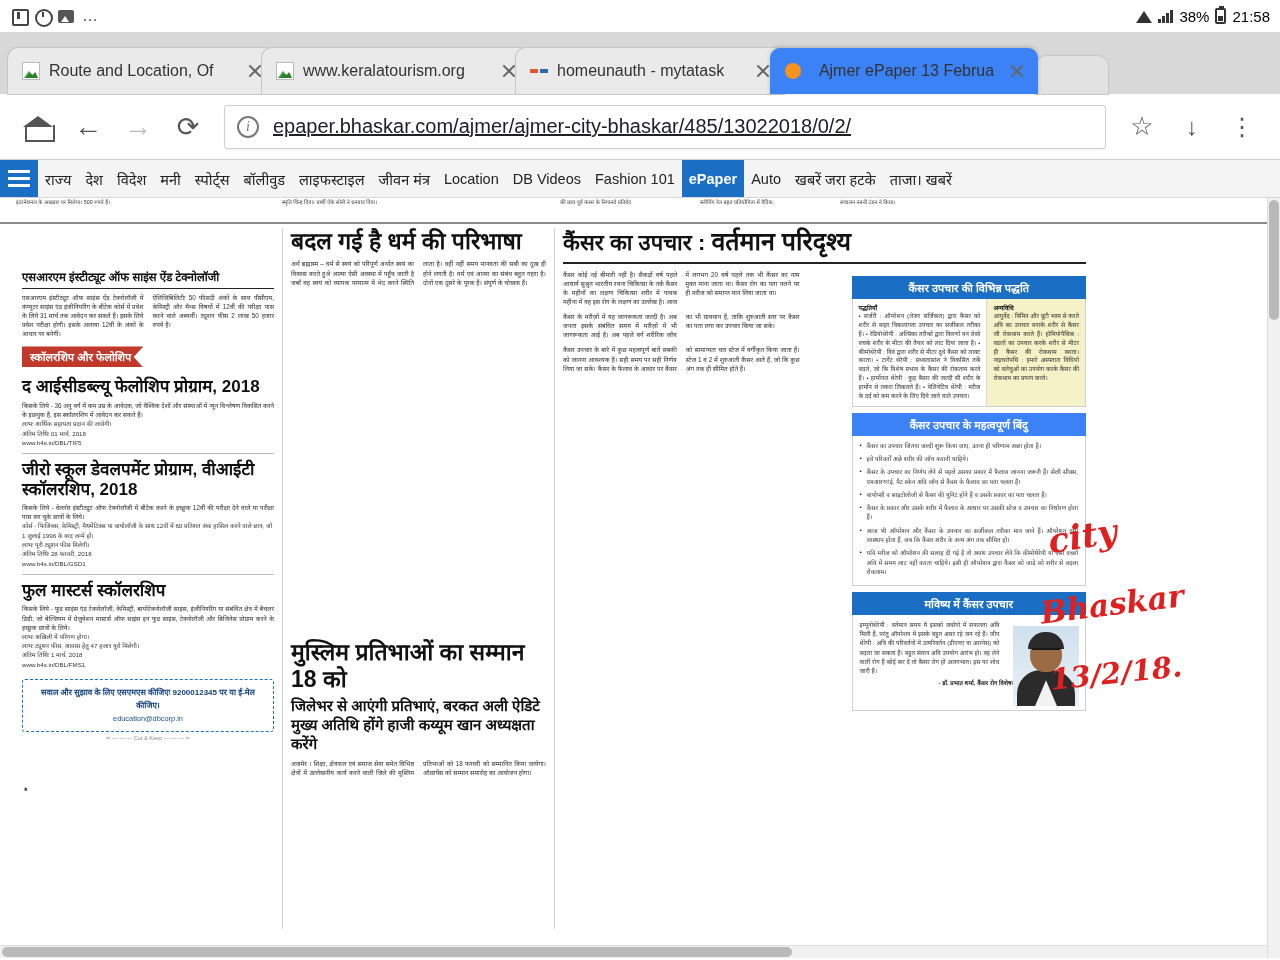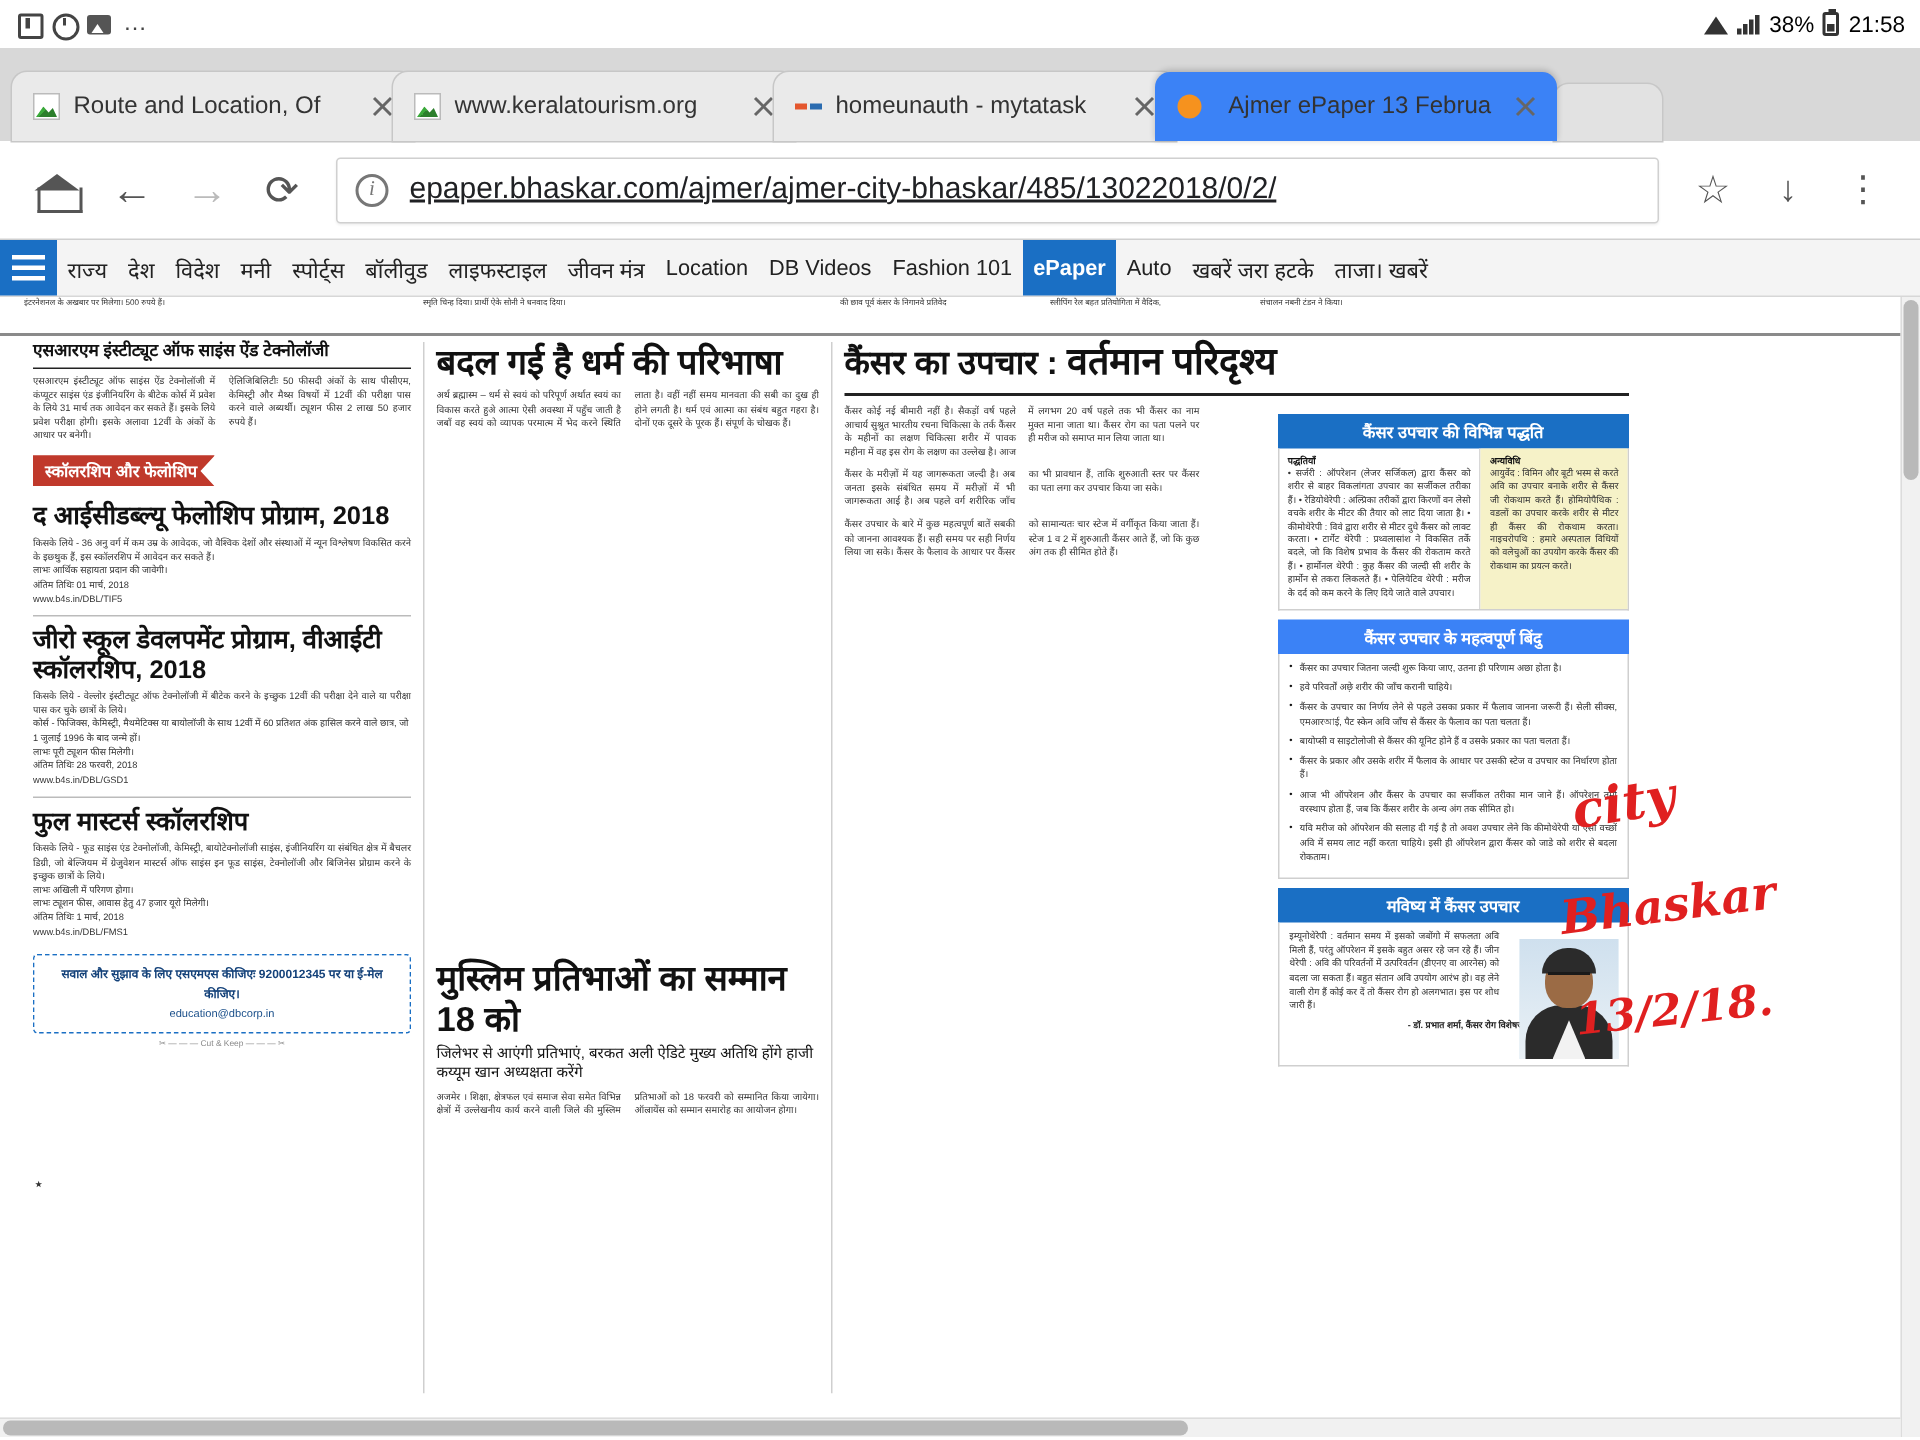--- a/index.html
+++ b/index.html
@@ -217,21 +217,21 @@
     background: #fff; overflow: hidden;
   }
   .np {
     position: absolute; inset: 0; display: flex; gap: 0;
     padding: 4px 6px 0 6px;
   }
   .col {
     position: relative; padding: 0 8px;
   }
   .col + .col { border-left: 1px solid #cfcfcf; }
-  .c1 { width: 268px; }
+  .c1 { width: 268px; margin-top: 43px; }
   .c2 { width: 272px; }
   .c3 { width: 540px; }
 
   .art-head-sm {
     font-size: 11.5px; font-weight: bold; color: #111; line-height: 1.2;
     border-bottom: 1px solid #222; padding-bottom: 3px; margin-bottom: 4px;
   }
   .art-head-md {
     font-size: 23px; font-weight: bold; color: #111; line-height: 1.15; margin-bottom: 5px;
   }
@@ -508,21 +508,21 @@
           <span>education@dbcorp.in</span>
         </div>
         <div class="cutkeep">✂ — — — Cut &amp; Keep — — — ✂</div>
       </div>
 
       <div class="col c2">
         <div class="art-head-md">बदल गई है धर्म की परिभाषा</div>
         <div class="body2" style="height:372px; overflow:hidden;">अर्थ ब्रह्मास्म – धर्म से स्वयं को परिपूर्ण अर्थात स्वयं का विकास करते हुअे आत्मा ऐसी अवस्था में पहुँच जाती है जबाँ वह स्वयं को व्यापक परमात्म में भेद करने स्थिति लाता है। वहीं नहीं समय मानवता की सबी का दुख ही होने लगती है। धर्म एवं आत्मा का संबंध बहुत गहरा है। दोनों एक दूसरे के पूरक हैं। संपूर्ण के चोखक हैं।</div>
 
         <div class="art-head-md" style="margin-top:8px">मुस्लिम प्रतिभाओं का सम्मान 18 को</div>
-        <div style="font-size:10px; font-weight:normal; line-height:1.25; color:#111; margin-bottom:5px;">जिलेभर से आएंगी प्रतिभाएं, बरकत अली ऐडिटे मुख्य अतिथि होंगे हाजी कय्यूम खान अध्यक्षता करेंगे</div>
+        <div style="font-size:15px; font-weight:bold; line-height:1.25; color:#111; margin-bottom:5px;">जिलेभर से आएंगी प्रतिभाएं, बरकत अली ऐडिटे मुख्य अतिथि होंगे हाजी कय्यूम खान अध्यक्षता करेंगे</div>
         <div class="body2" style="height:230px; overflow:hidden;">अजमेर । शिक्षा, क्षेत्रफल एवं समाज सेवा समेत विभिन्न क्षेत्रों में उल्लेखनीय कार्य करने वाली जिले की मुस्लिम प्रतिभाओं को 18 फरवरी को सम्मानित किया जायेगा। ऑल्रायेंस को सम्मान समारोह का आयोजन होगा।</div>
       </div>
 
       <div class="col c3">
         <div class="bigtitle">
           <span>कैंसर का उपचार :</span>
           <span class="em">वर्तमान परिदृश्य</span>
         </div>
 
         <div style="display:flex; gap:8px;">

